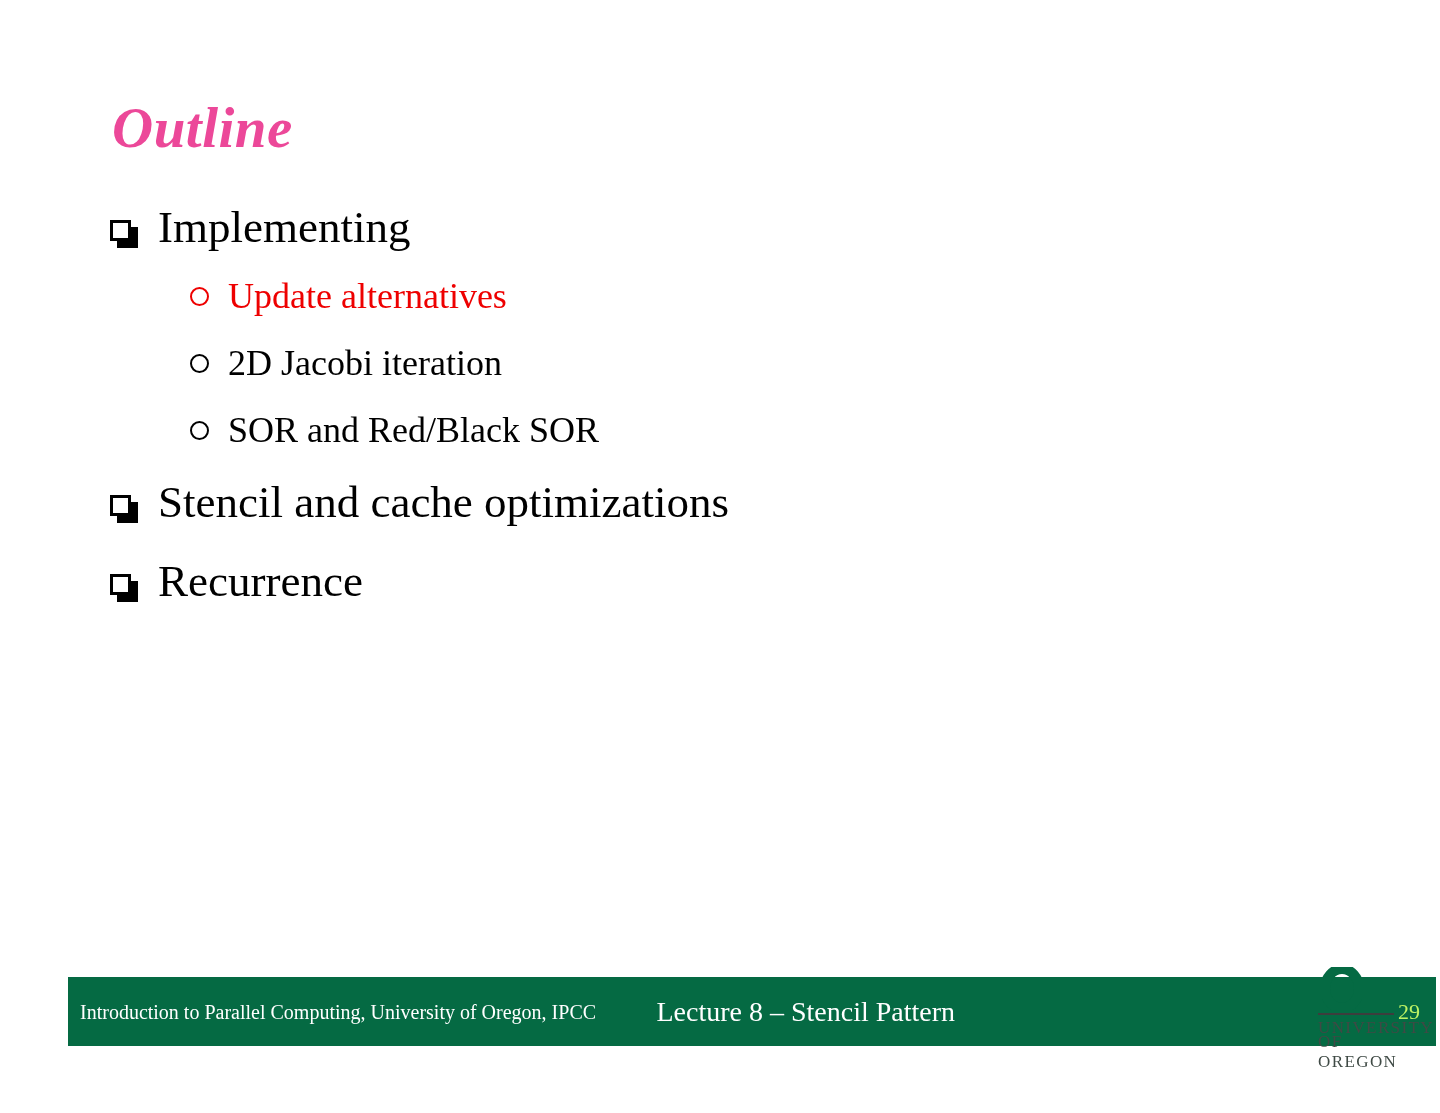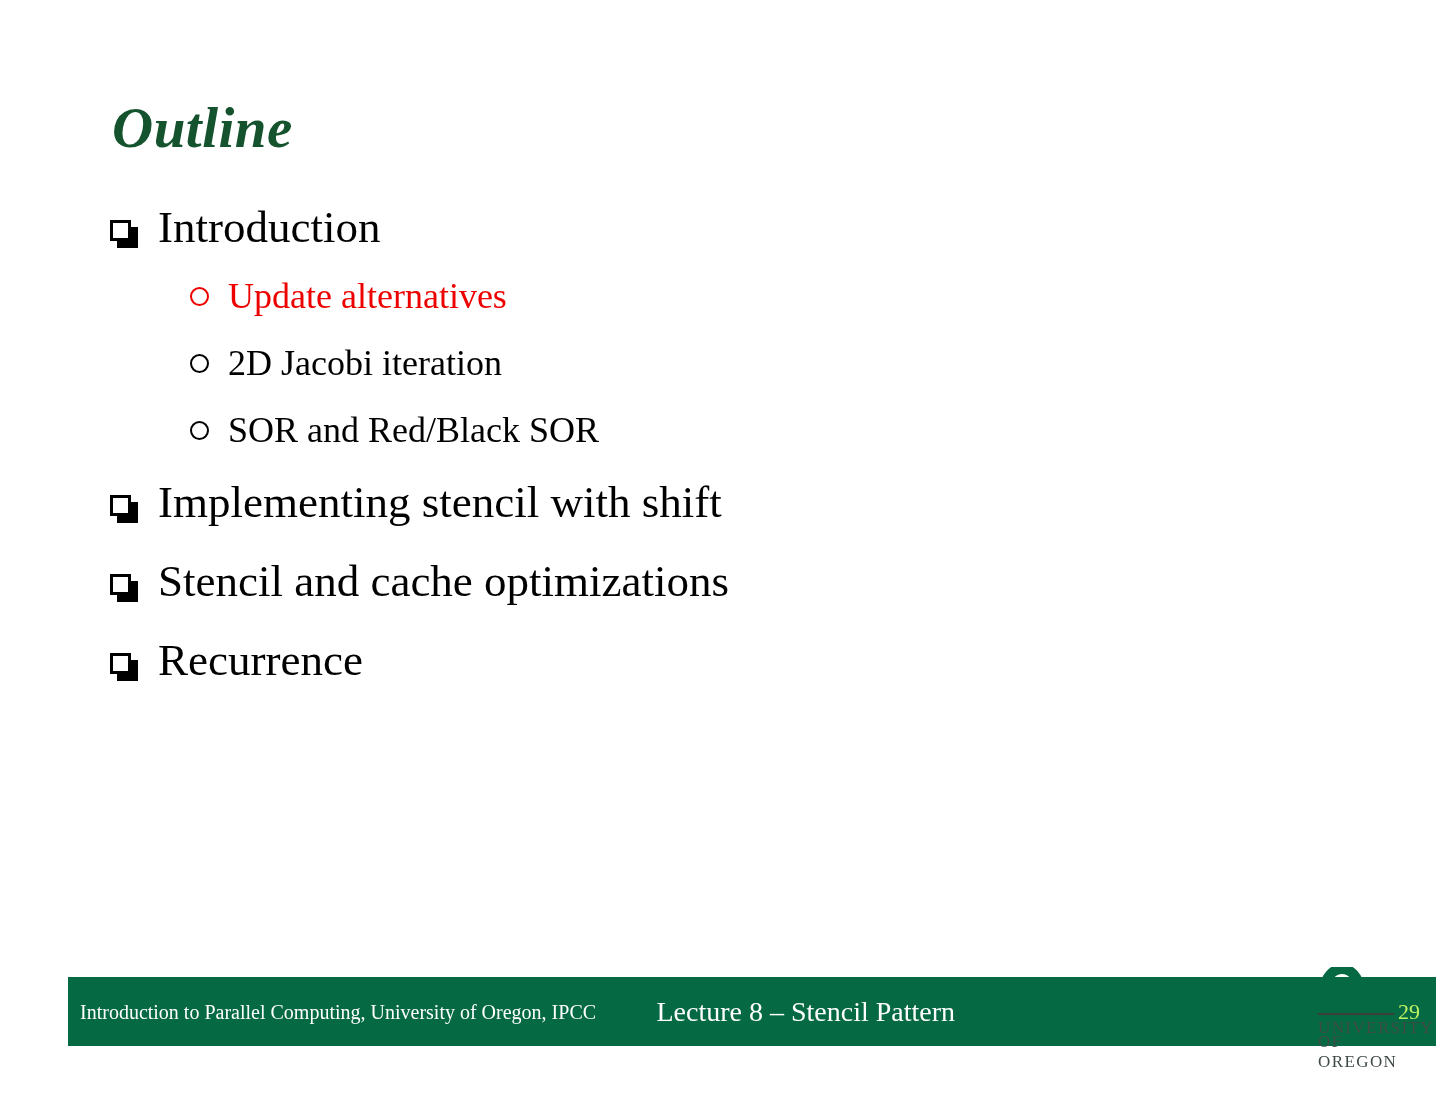--- a/index.html
+++ b/index.html
@@ -20,21 +20,21 @@
 
   
   .slide-title {
     position: absolute;
     left: 112px;
     top: 98px;
     font-family: "Liberation Serif", "DejaVu Serif", serif;
     font-size: 57px;
     font-weight: bold;
     font-style: italic;
-    color: #14532d;
+    color: #ec4899;
     letter-spacing: 0.5px;
     line-height: 1.05;
     white-space: nowrap;
   }
 
   
   .body-list {
     position: absolute;
     left: 110px;
     top: 205px;
@@ -201,43 +201,39 @@
 <body>
 
 <div class="slide">
 
   <div class="slide-title">Outline</div>
 
   <div class="body-list">
 
     <div class="bullet-row lvl1">
       <span class="marker"><span class="sq-wrap"><span class="sq"></span></span></span>
-      <span class="btext">Introduction</span>
+      <span class="btext">Implementing</span>
     </div>
 
 
     <div class="sub-list">
       <div class="bullet-row lvl2 is-red">
         <span class="marker"><span class="circ"></span></span>
         <span class="btext">Update alternatives</span>
       </div>
       <div class="bullet-row lvl2">
         <span class="marker"><span class="circ"></span></span>
         <span class="btext">2D Jacobi iteration</span>
       </div>
       <div class="bullet-row lvl2">
         <span class="marker"><span class="circ"></span></span>
         <span class="btext">SOR and Red/Black SOR</span>
       </div>
     </div>
 
-    <div class="bullet-row lvl1">
-      <span class="marker"><span class="sq-wrap"><span class="sq"></span></span></span>
-      <span class="btext">Implementing stencil with shift</span>
-    </div>
 
     <div class="bullet-row lvl1">
       <span class="marker"><span class="sq-wrap"><span class="sq"></span></span></span>
       <span class="btext">Stencil and cache optimizations</span>
     </div>
 
 
     <div class="bullet-row lvl1">
       <span class="marker"><span class="sq-wrap"><span class="sq"></span></span></span>
       <span class="btext">Recurrence</span>

